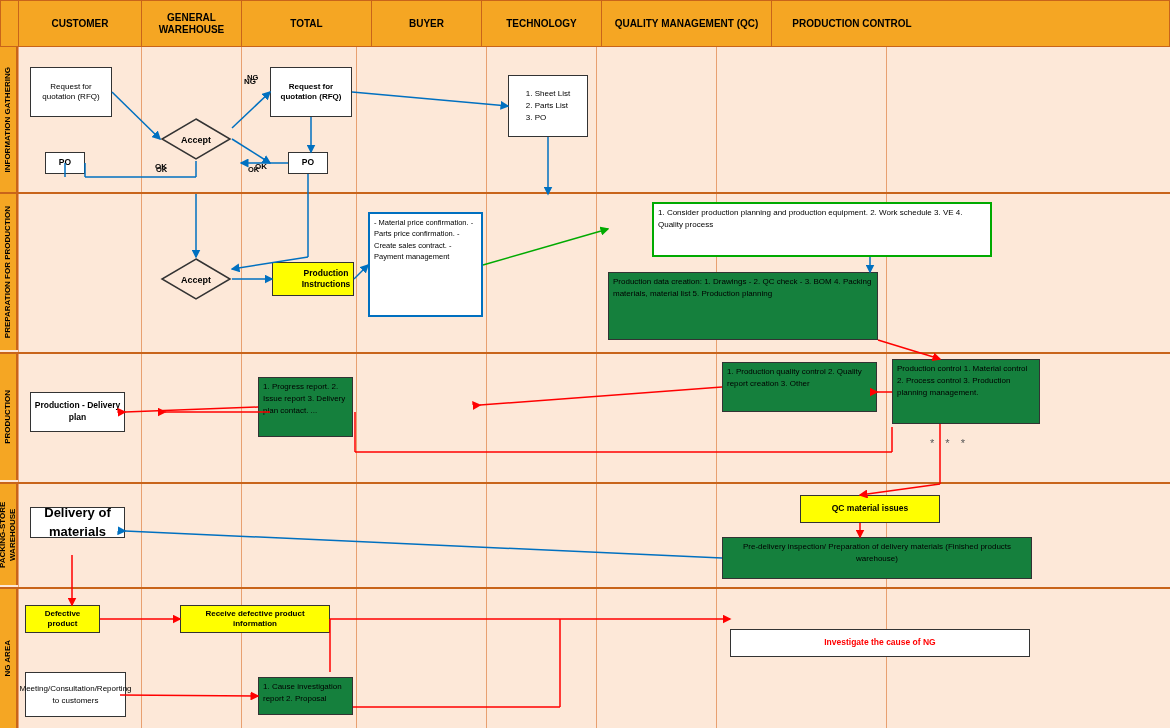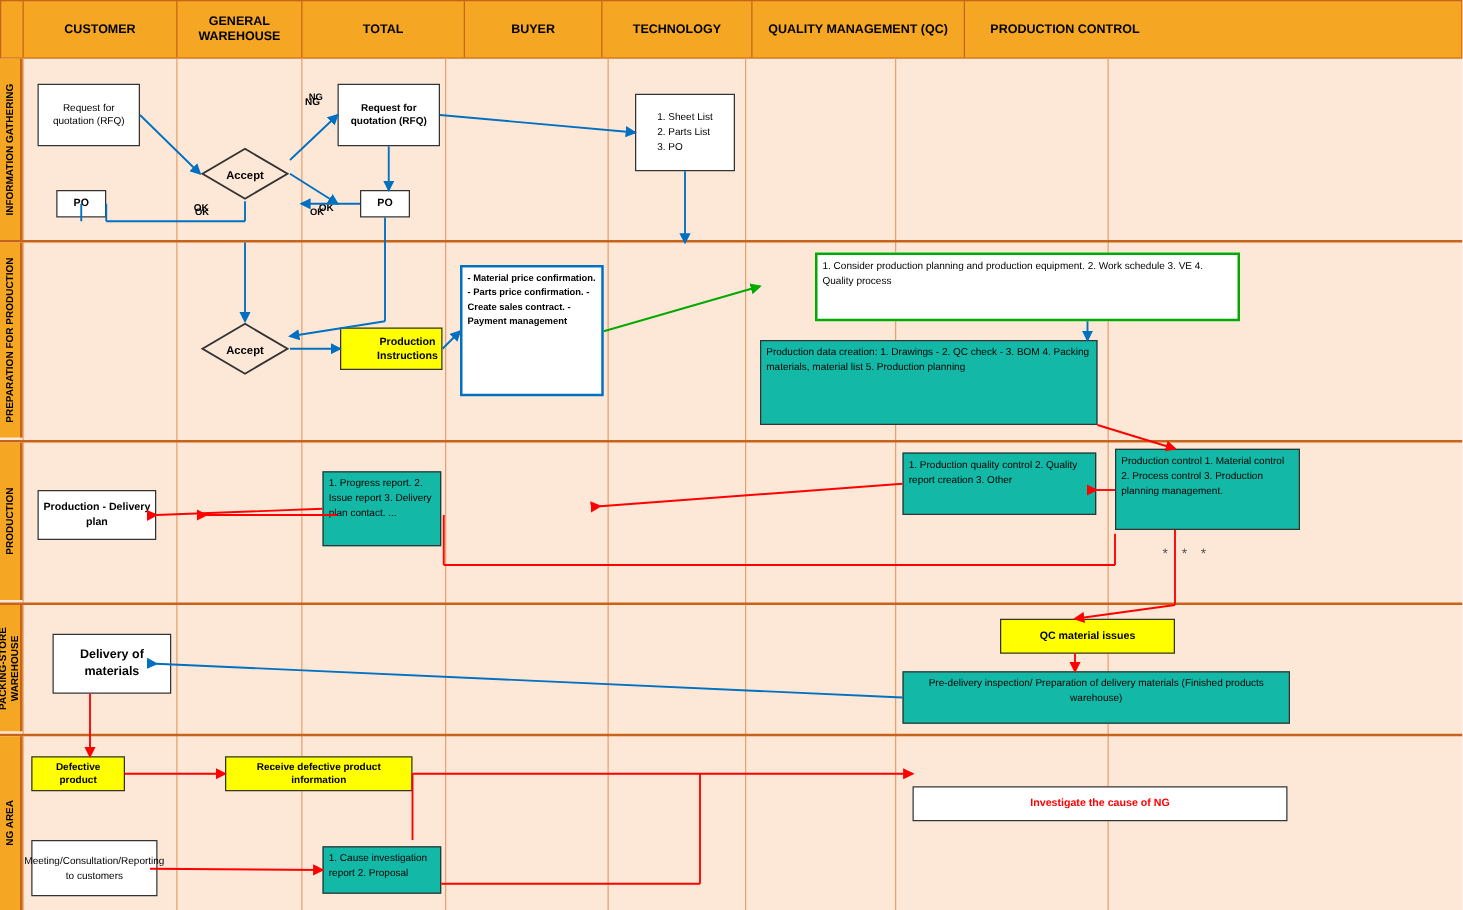--- a/index.html
+++ b/index.html
@@ -71,30 +71,29 @@
       top: 0;
       left: 0;
       width: 100%;
       height: 100%;
       pointer-events: none;
     }
     
     .note-box {
       position: absolute;
       border: 1.5px solid #333;
-      background: #14b8a6;
+      background: #15803d;
       font-size: 8px;
       line-height: 1.4;
       padding: 3px 4px;
     }
     
     .note-box-blue {
       border: 2px solid #0070c0;
       background: #fff;
-      font-weight: bold;
     }
     
     .note-box-green {
       border: 2px solid #00aa00;
       background: #fff;
     }
   </style>
 </head>
 <body>
 
@@ -242,21 +241,21 @@
 
     <div class="note-box" style="position:absolute; left:892px; top:312px; width:148px; height:65px; font-size:8px; line-height:1.5;">
       <span>Production control
 1.  Material control
 2.  Process control
 3.  Production planning management.</span>
     </div>
 
     <div style="position:absolute; left:930px; top:390px; font-size:11px; letter-spacing:4px; color:#555;">* * *</div>
 
-    <div class="box box-bold" style="left:30px; top:460px; width:95px; height:48px; font-size:10px; line-height:1.4;margin-left:12px;">
+    <div class="box box-bold" style="left:30px; top:460px; width:95px; height:31px; font-size:13px; line-height:1.4;">
       <span>Delivery of materials</span>
     </div>
 
     <div class="box box-yellow box-bold" style="left:800px; top:448px; width:140px; height:28px; font-size:8.5px;">
       <span>QC material issues</span>
     </div>
 
     <div class="note-box" style="position:absolute; left:722px; top:490px; width:310px; height:42px; font-size:8px; line-height:1.5; text-align:center;">
       <span>Pre-delivery inspection/ Preparation of delivery materials
 (Finished products warehouse)</span>

